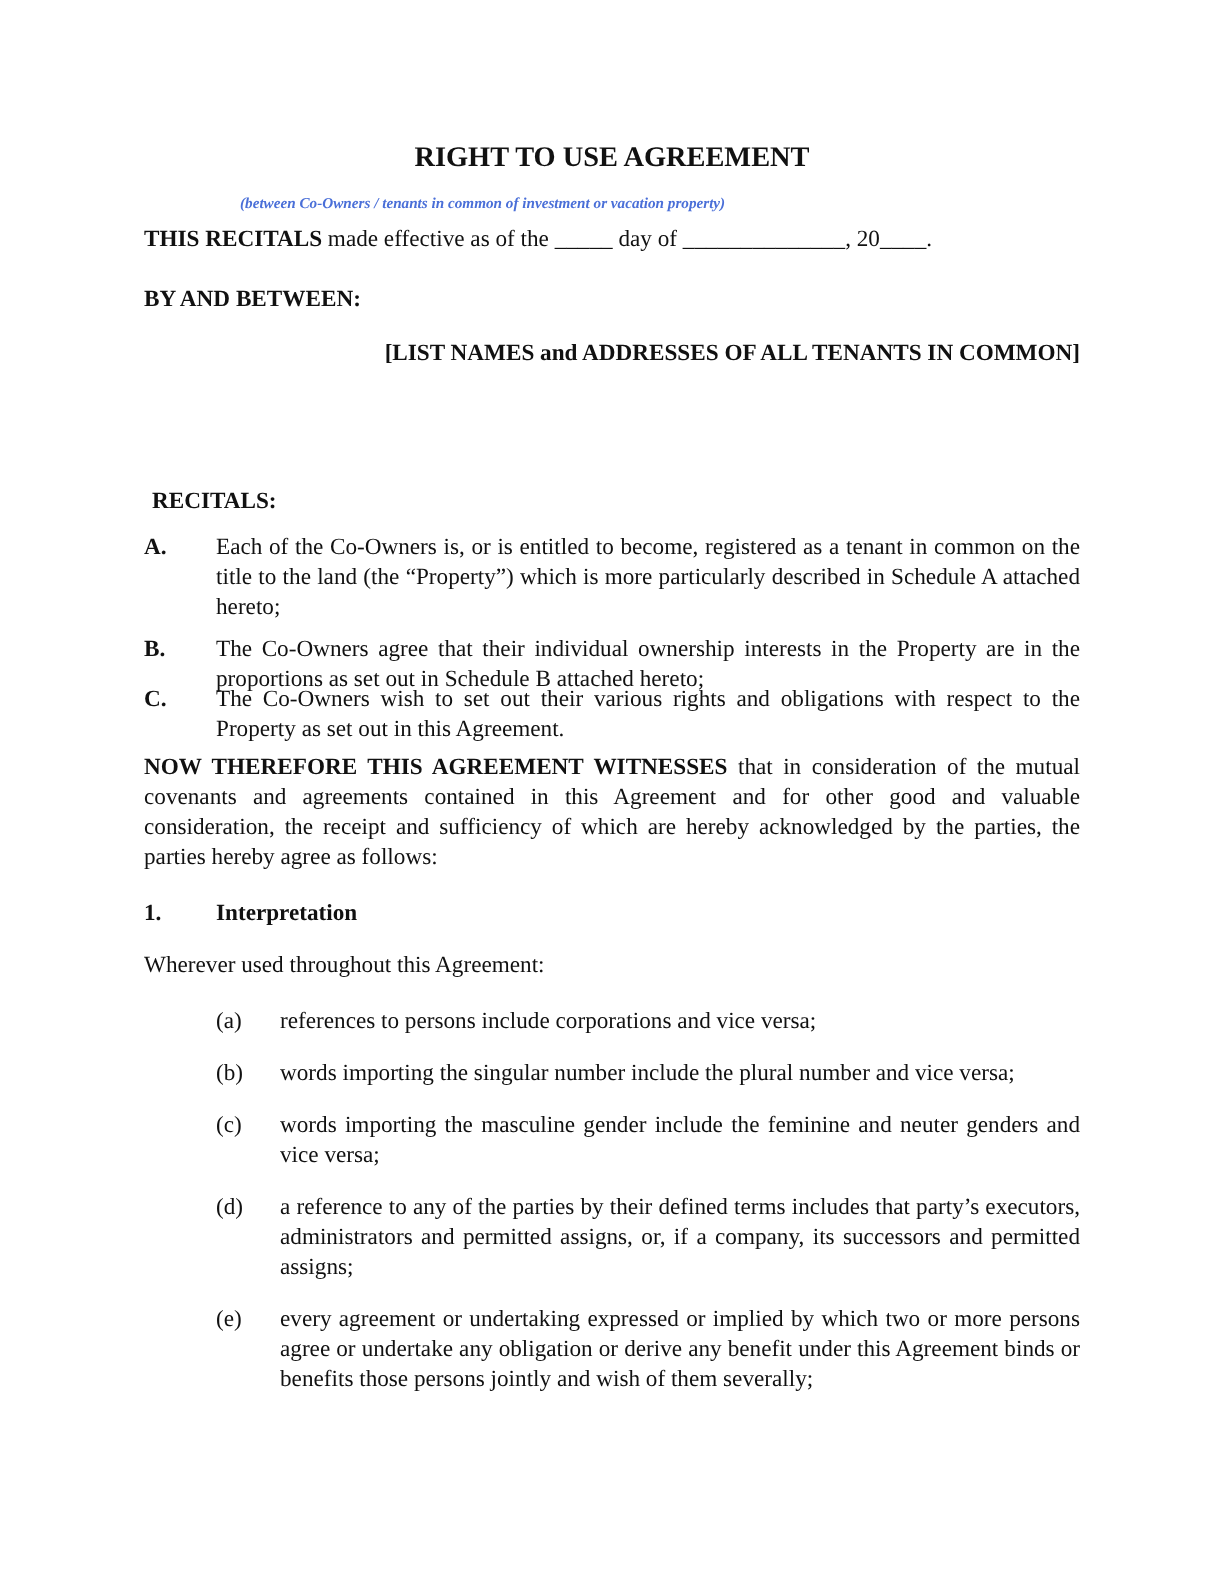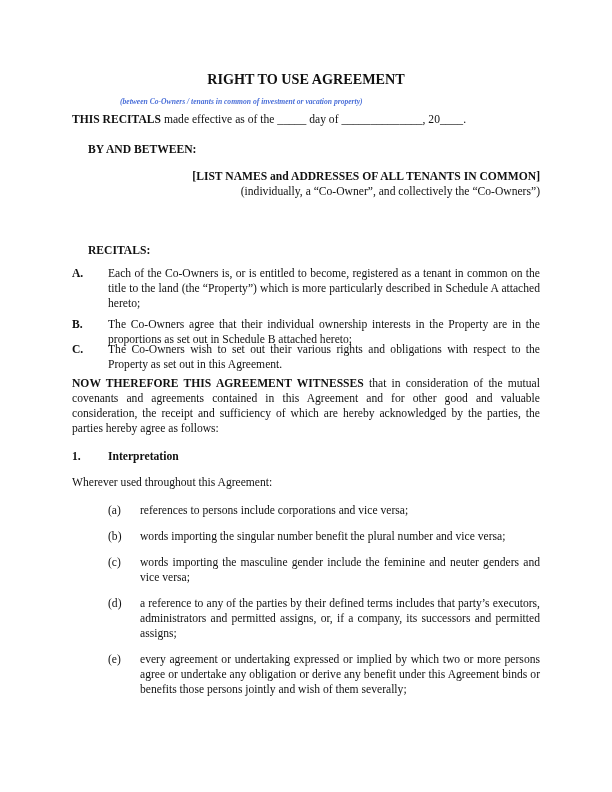--- a/index.html
+++ b/index.html
@@ -3,23 +3,23 @@
 <meta charset="utf-8">
 <style>
   html, body { margin: 0; padding: 0; background: #ffffff; }
   body { width: 612px; height: 792px; position: relative; overflow: hidden;
          font-family: "Liberation Serif", "DejaVu Serif", serif; color: #111; font-size: 11.6px; }
   .page { position: absolute; left: 72px; top: 0; width: 468px; }
   .title { position: absolute; top: 71px; left: 0; width: 468px; text-align: center; font-weight: bold; font-size: 14.2px; }
   .subtitle { position: absolute; top: 97px; left: 0; font-style: italic; font-weight: bold; font-size: 7.6px; color: #4a6fd8; margin-left: 48px; }
   .effective { position: absolute; top: 113px; left: 0; white-space: nowrap; }
   .b { font-weight: bold; }
-  .between { position: absolute; top: 143px; left: 0; font-weight: bold; margin-left: 16px; }
+  .between { position: absolute; top: 143px; left: 0; font-weight: bold; }
   .parties { position: absolute; top: 169px; left: 0; width: 468px; text-align: right; line-height: 15px; }
-  .recitals-h { position: absolute; top: 244px; left: 16px; font-weight: bold; text-align: center; }
+  .recitals-h { position: absolute; top: 244px; left: 4px; font-weight: bold; text-align: center; }
   .recital { position: absolute; left: 0; width: 468px; line-height: 15px; }
   .recital .lbl { position: absolute; left: 0; top: 0; font-weight: bold; }
   .recital .txt { margin-left: 36px; text-align: justify; text-align-last: left; }
   .witness { position: absolute; top: 376px; left: 0; width: 468px; line-height: 15px; text-align: justify; text-align-last: left; }
   .sec-h { position: absolute; top: 450px; left: 0; font-weight: bold; }
   .sec-h .num { display: inline-block; width: 36px; }
   .wherever { position: absolute; top: 476px; left: 0; }
   .item { position: absolute; left: 36px; width: 432px; line-height: 15px; }
   .item .lbl { position: absolute; left: 0; top: 0; }
   .item .txt { margin-left: 32px; text-align: justify; text-align-last: left; }
@@ -32,21 +32,20 @@
   <div class="subtitle">(between Co-Owners / tenants in common of investment or vacation property)</div>
 
   <div class="effective">
     <span class="b">THIS RECITALS</span><span> made effective as of the _____ day of ______________, 20____.</span>
   </div>
 
   <div class="between">BY AND BETWEEN:</div>
 
   <div class="parties">
     <div class="b">[LIST NAMES and ADDRESSES OF ALL TENANTS IN COMMON]</div>
-    <div>(individually, a “Co-Owner”, and collectively the “Co-Owners”)</div>
   </div>
 
   <div class="recitals-h">RECITALS:</div>
 
   <div class="recital" style="top:266px;">
     <span class="lbl">A.</span>
     <div class="txt">Each of the Co-Owners is, or is entitled to become, registered as a tenant in common on the title to the land (the “Property”) which is more particularly described in Schedule A attached hereto;</div>
   </div>
   <div class="recital" style="top:317px;">
     <span class="lbl">B.</span>
@@ -66,21 +65,21 @@
   </div>
 
   <div class="wherever">Wherever used throughout this Agreement:</div>
 
   <div class="item" style="top:503px;">
     <span class="lbl">(a)</span>
     <div class="txt">references to persons include corporations and vice versa;</div>
   </div>
   <div class="item" style="top:529px;">
     <span class="lbl">(b)</span>
-    <div class="txt">words importing the singular number benefit the plural number and vice versa;</div>
+    <div class="txt">words importing the singular number include the plural number and vice versa;</div>
   </div>
   <div class="item" style="top:555px;">
     <span class="lbl">(c)</span>
     <div class="txt">words importing the masculine gender include the feminine and neuter genders and vice versa;</div>
   </div>
   <div class="item" style="top:596px;">
     <span class="lbl">(d)</span>
     <div class="txt">a reference to any of the parties by their defined terms includes that party’s executors, administrators and permitted assigns, or, if a company, its successors and permitted assigns;</div>
   </div>
   <div class="item" style="top:652px;">

